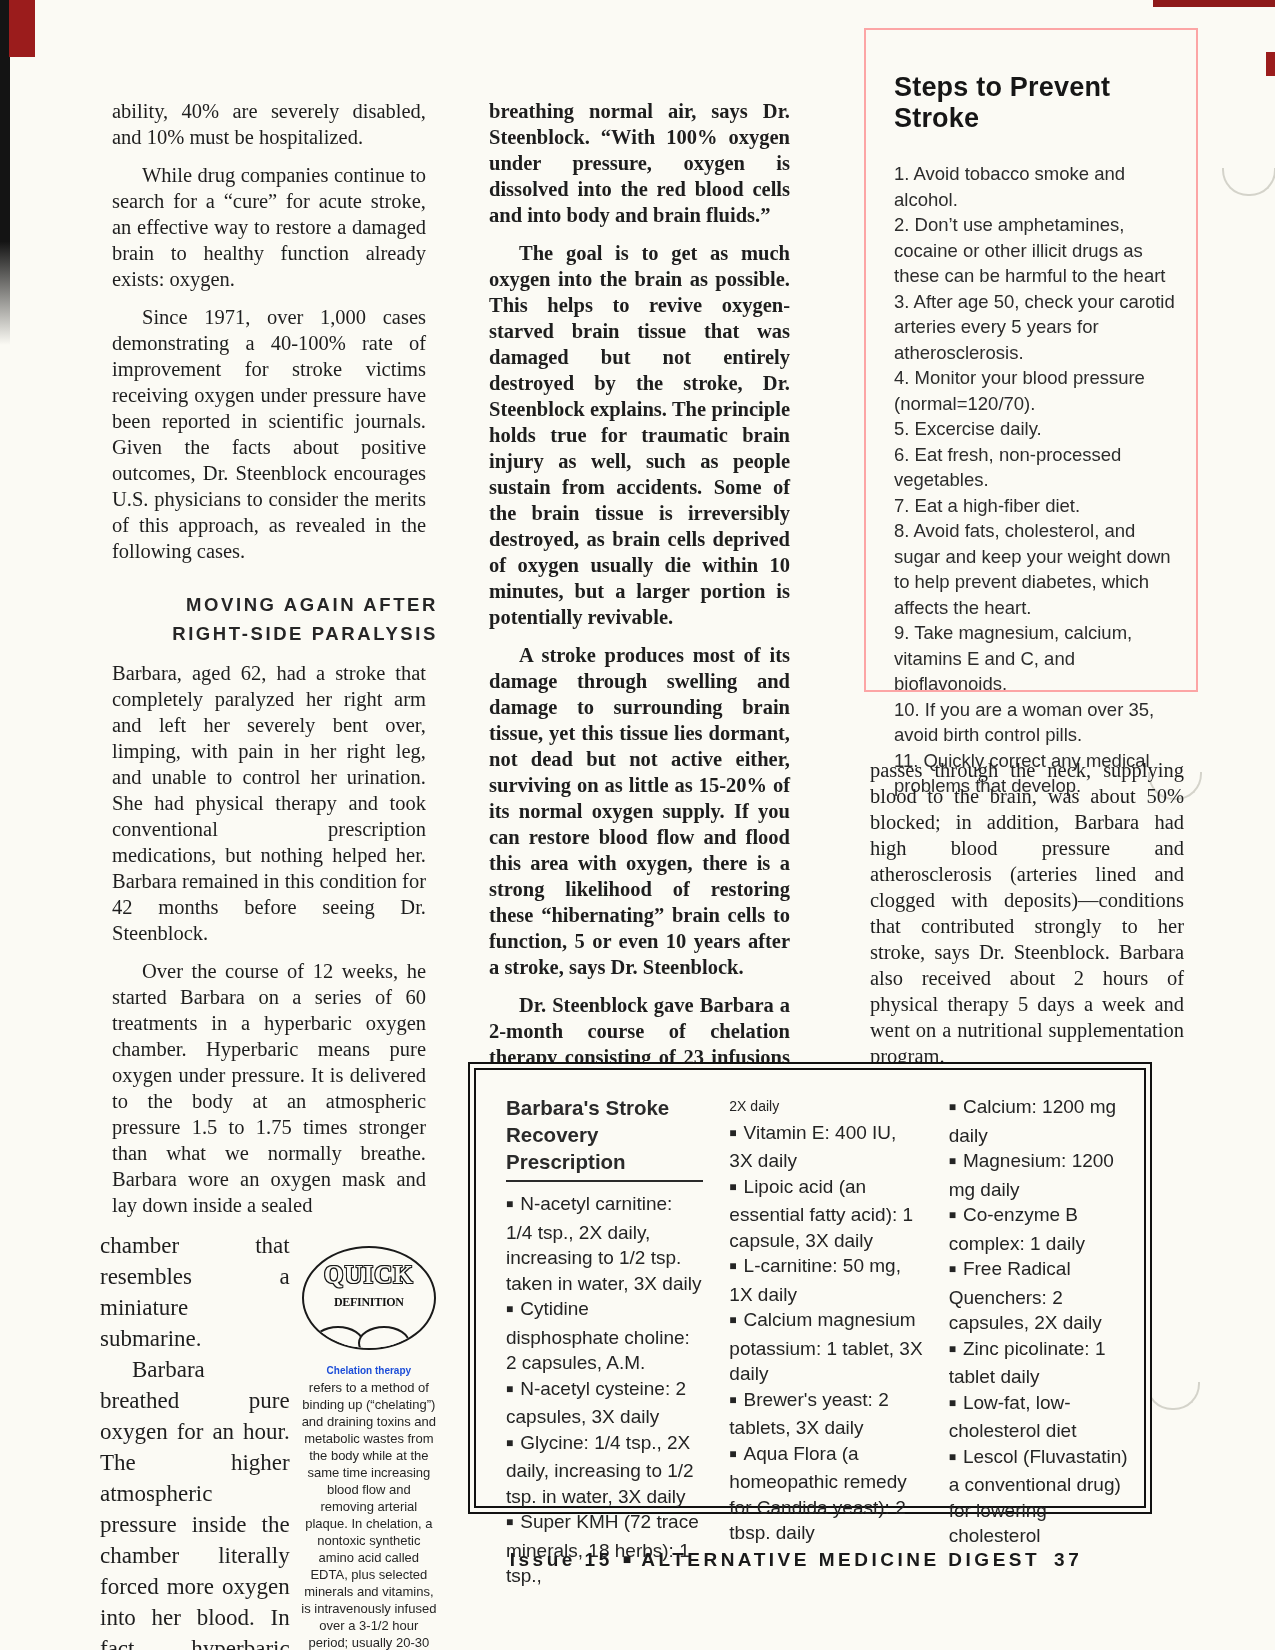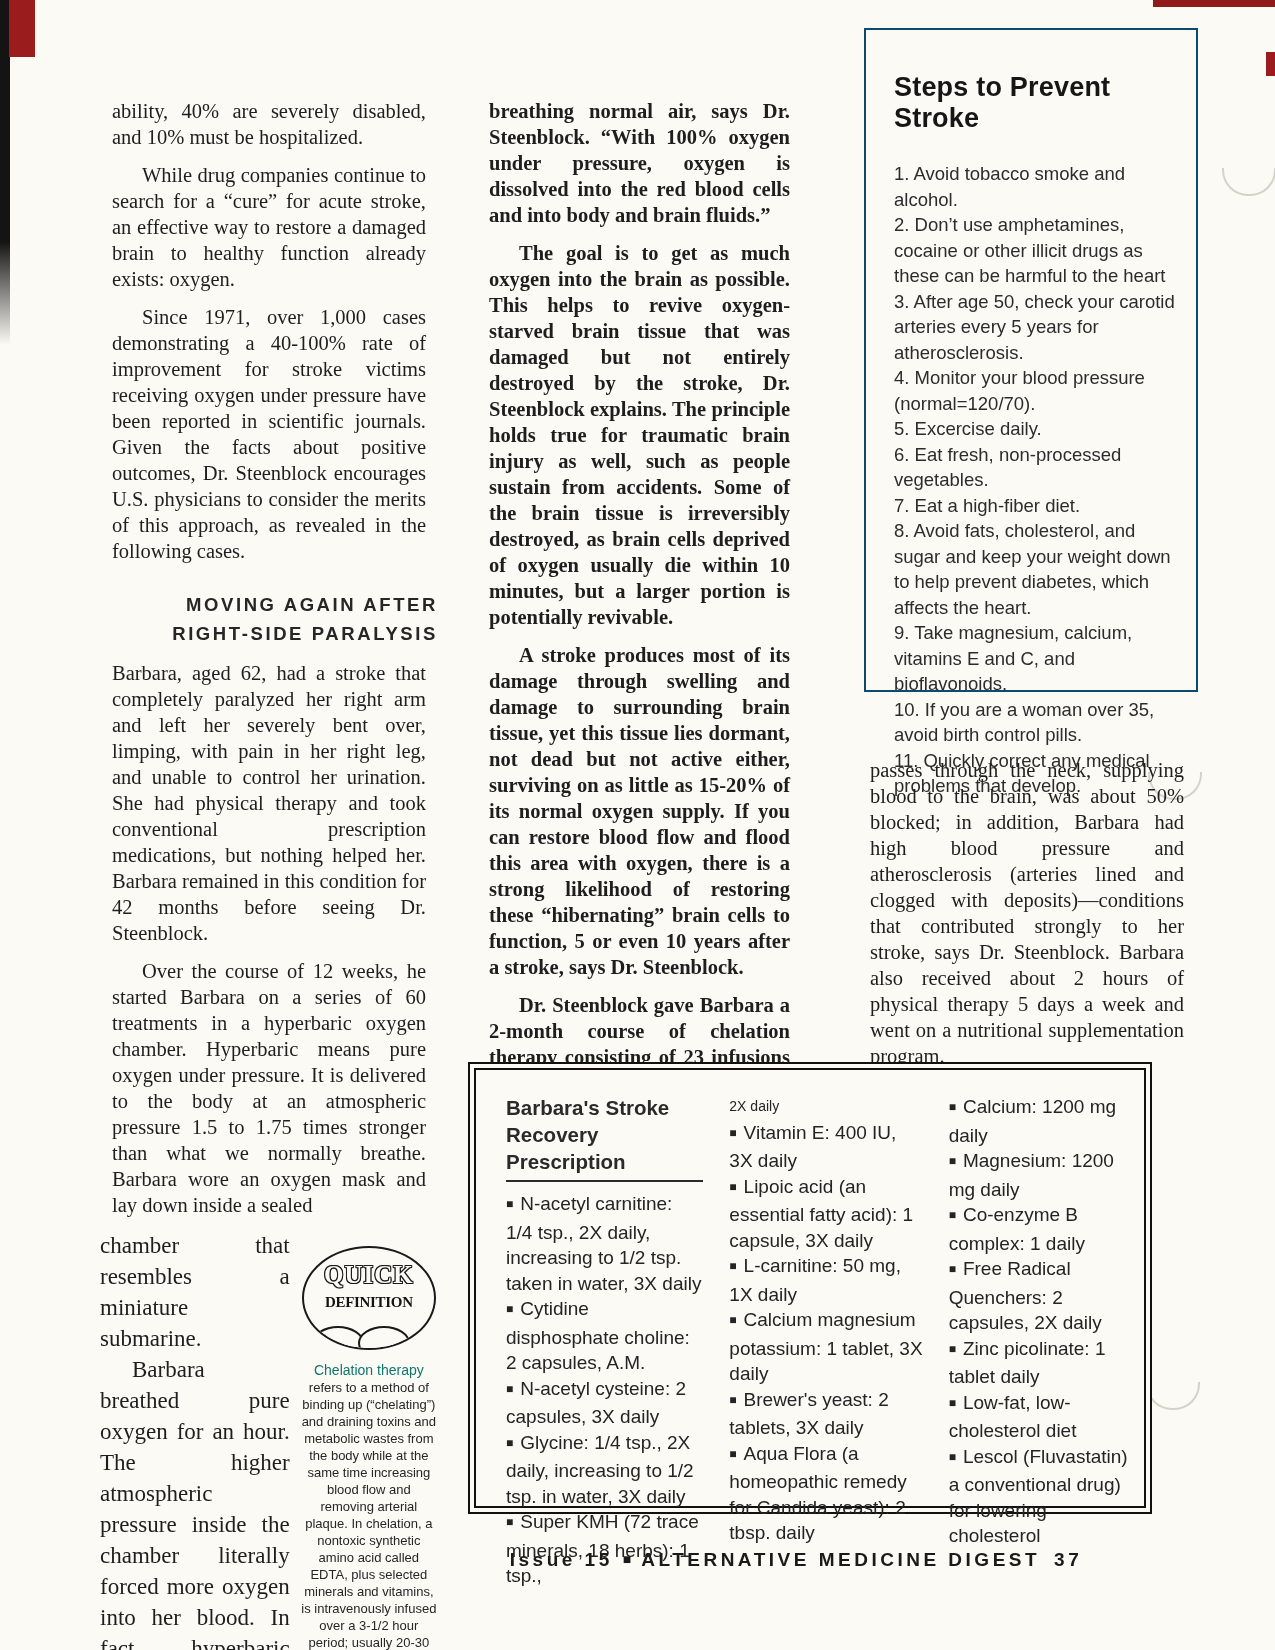--- a/index.html
+++ b/index.html
@@ -39,31 +39,31 @@
     width:130px;height:100px;border:2px solid #1a1a1a;border-radius:50%;
     margin:16px auto 12px auto;overflow:hidden;position:relative;background:#fbfaf4;
     display:flex;flex-direction:column;align-items:center;justify-content:flex-start;
   }
   .qd-quick{
     font-family:"Liberation Serif",serif;font-weight:bold;font-size:25px;letter-spacing:1px;
     margin-top:14px;color:#fbfaf4;
     text-shadow:-1px 0 #1a1a1a,1px 0 #1a1a1a,0 -1px #1a1a1a,0 1px #1a1a1a,
                 -1px -1px #1a1a1a,1px 1px #1a1a1a,-1px 1px #1a1a1a,1px -1px #1a1a1a;
   }
-  .qd-defword{font-family:"Liberation Serif",serif;font-weight:bold;font-size:15px;
+  .qd-defword{font-family:"Liberation Serif",serif;font-weight:bold;font-size:12px;
     letter-spacing:-0.3px;color:#141414;margin-top:1px;}
   .qd-scallops{position:absolute;bottom:-12px;left:14px;display:flex;}
   .qd-scallop{width:48px;height:30px;border:2px solid #1a1a1a;border-radius:50%;
     background:#fbfaf4;margin-left:-6px;}
-  .qd-term{font-weight:normal;font-size:14px;color:#0f766e;line-height:17px;margin-top:4px;}
+  .qd-term{font-weight:bold;font-size:10px;color:#1d4ed8;line-height:17px;margin-top:4px;}
   .qd-def{font-size:13px;line-height:17px;color:#262626;text-align:center;}
   
   .steps-box{
     position:absolute;left:864px;top:28px;width:334px;height:664px;box-sizing:border-box;
-    border:2px solid #0c4a6e;padding:42px 16px 0 28px;
+    border:2px solid #fca5a5;padding:42px 16px 0 28px;
     font-family:"Liberation Sans",sans-serif;background:#fbfaf4;
   }
   .steps-title{font-size:27px;font-weight:bold;color:#161616;letter-spacing:0.2px;margin:0 0 27px 0;}
   .step-item{font-size:18.5px;line-height:25.5px;color:#2c2c2c;}
   
   .rx-box{position:absolute;left:468px;top:1062px;width:684px;height:452px;box-sizing:border-box;
     border:2.5px solid #111;padding:4px;background:#fbfaf4;}
   .rx-inner{border:2px solid #111;width:100%;height:100%;box-sizing:border-box;
     display:flex;padding:24px 4px 0 30px;font-family:"Liberation Sans",sans-serif;}
   .rx-col{text-align:left;color:#242424;}

